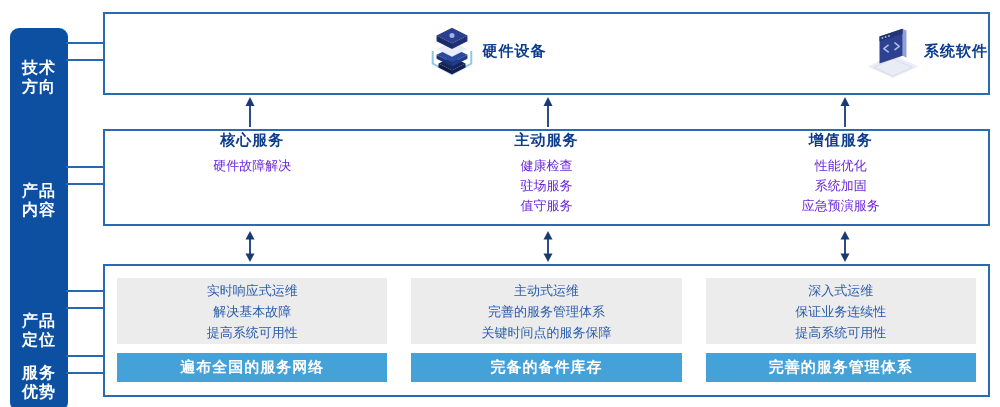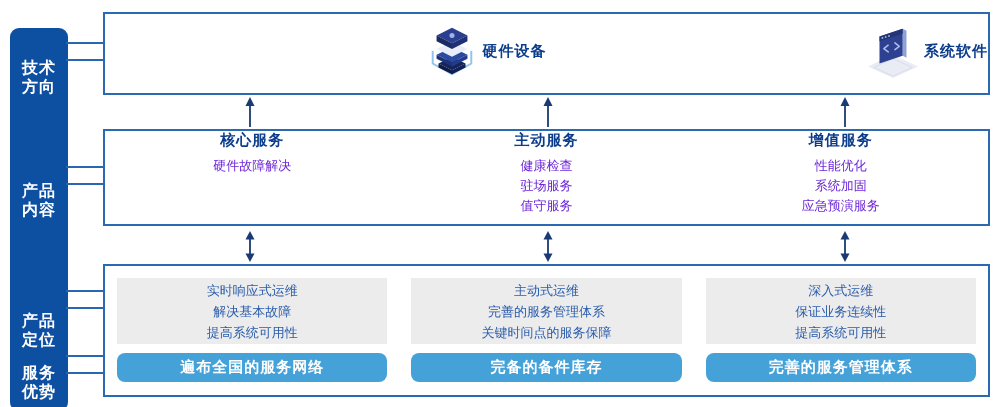--- a/index.html
+++ b/index.html
@@ -117,21 +117,20 @@
     margin-top: 9px;
     height: 30px;
     background: #45a2d9;
     color: #ffffff;
     font-weight: bold;
     font-size: 15px;
     letter-spacing: 1px;
     display: flex;
     align-items: center;
     justify-content: center;
-    border-radius: 8px;
   }
 
   
   .arrow { position: absolute; }
 </style>
 </head>
 <body>
 
 <div class="canvas">
 

